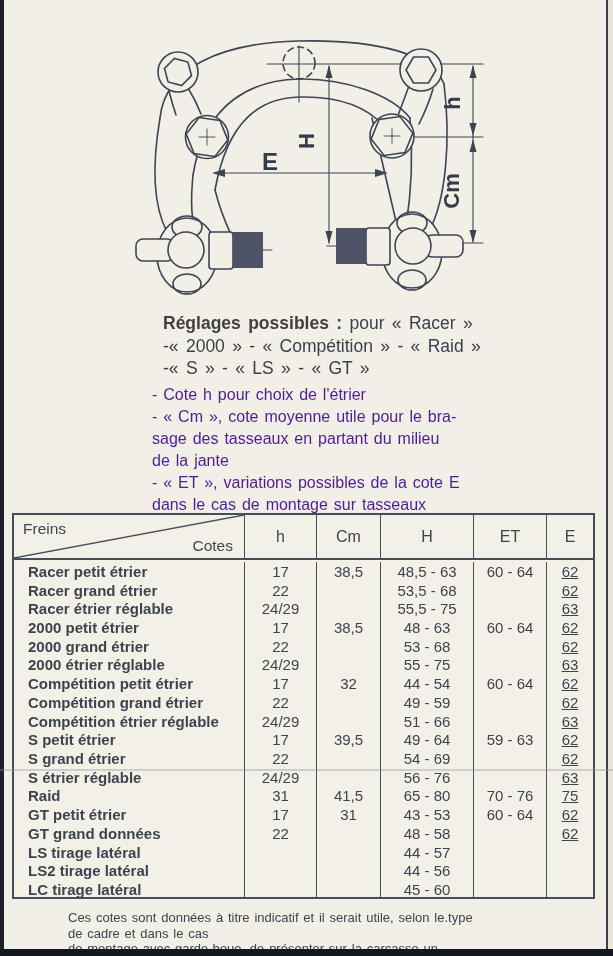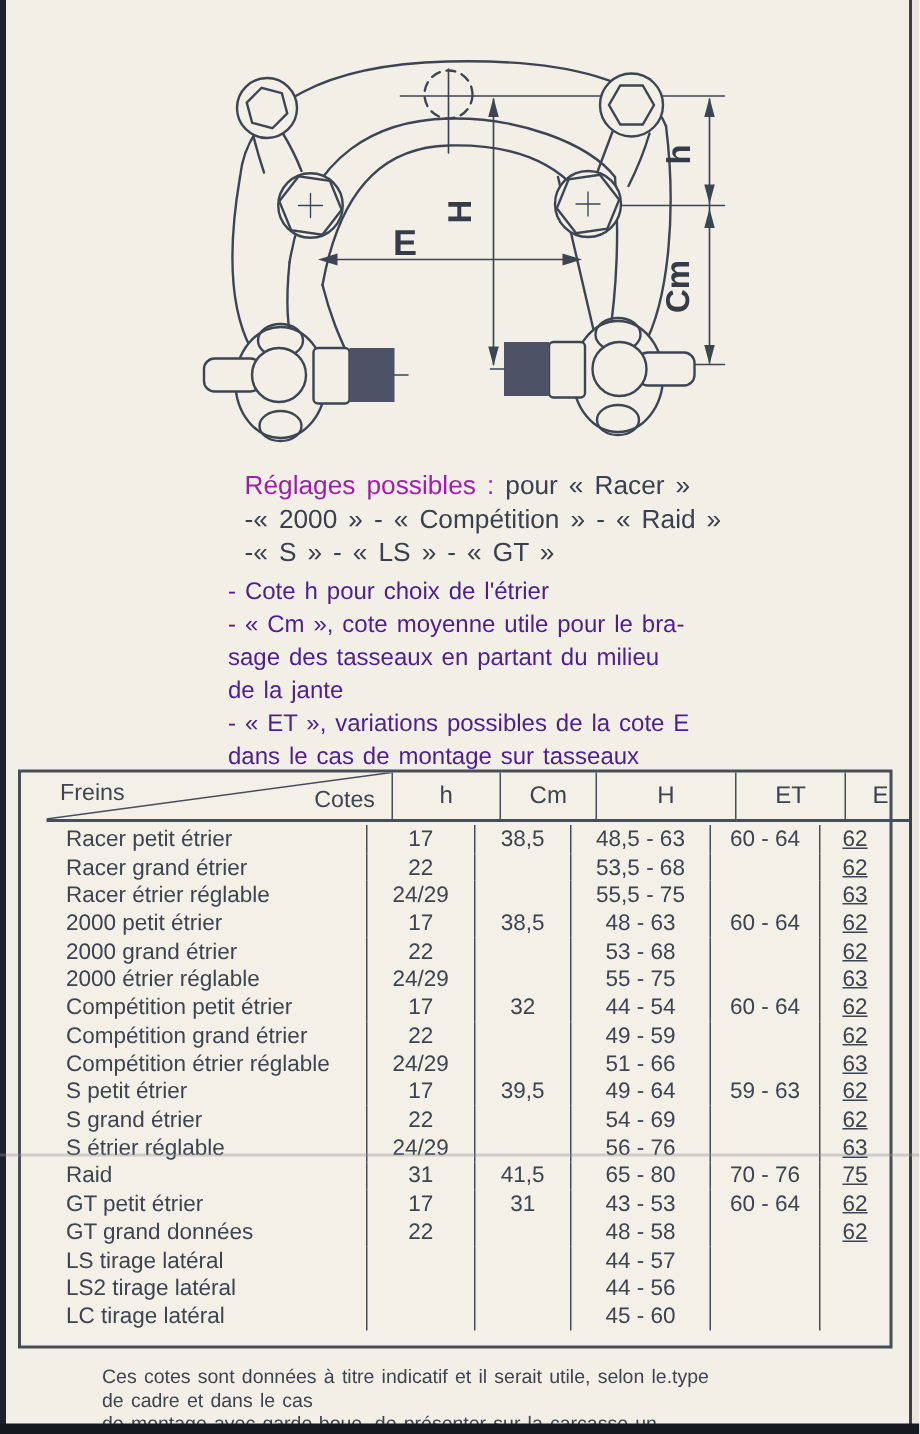--- a/index.html
+++ b/index.html
@@ -15,44 +15,44 @@
   .edge-left{position:absolute;left:0;top:0;width:4px;height:956px;background:#1c212b;}
   .edge-bottom{position:absolute;left:0;top:949px;width:613px;height:7px;background:#14181f;}
   .edge-right{position:absolute;left:606px;top:0;width:2px;height:956px;background:#3a3f4a;}
   .edge-right-paper{position:absolute;left:608px;top:0;width:5px;height:956px;background:#e9e5da;}
   .crease{position:absolute;left:0;top:769px;width:613px;height:2px;background:rgba(150,145,152,.38);z-index:30;}
 
   .diagram{position:absolute;left:100px;top:25px;width:400px;height:285px;}
 
   .heading{position:absolute;left:163px;top:312px;width:320px;
     font-size:17.5px;line-height:22.5px;word-spacing:2.5px;color:#3a404d;}
-  .heading b{font-weight:normal;color:#a21caf;}
+  .heading b{font-weight:bold;color:#404040;}
 
   .notes{position:absolute;left:152px;top:384px;width:330px;
     font-size:16px;line-height:22px;word-spacing:1.5px;color:#4c1d95;}
 
   .dtable{
     position:absolute;left:12px;top:513px;width:583px;height:386px;
     border:2px solid #474d59;background:#f3f0e7;
   }
-  .thead{display:grid;grid-template-columns:231px 72px 64px 93px 73px 46px;height:33px;margin-left:17px;}
+  .thead{display:grid;grid-template-columns:231px 72px 64px 93px 73px 46px;height:45px;}
   .th{border-right:1.5px solid #474d59;border-bottom:2px solid #474d59;
       display:flex;align-items:center;justify-content:center;
       font-size:16px;color:#3d434f;}
   .th:last-child{border-right:none;}
   .corner{position:relative;border-right:1.5px solid #474d59;border-bottom:2px solid #474d59;}
   .corner svg{position:absolute;left:0;top:0;width:100%;height:100%;}
   .corner .freins{position:absolute;left:9px;top:5px;font-size:15.5px;}
   .corner .cotes{position:absolute;right:11px;bottom:3px;font-size:15.5px;}
   .tbody{display:grid;grid-template-columns:231px 72px 64px 93px 73px 46px;
          grid-auto-rows:18.72px;height:337px;padding-top:2px;}
   .trow{display:contents;}
   .td{border-right:1.5px solid #474d59;display:flex;align-items:center;justify-content:center;
       font-size:15px;color:#3d434f;white-space:nowrap;}
-  .td.c0{justify-content:flex-start;padding-left:30px;}
+  .td.c0{justify-content:flex-start;padding-left:14px;font-weight:bold;}
   .td.c5{border-right:none;text-decoration:underline;}
 
   .footnote{position:absolute;left:68px;top:910px;width:418px;
     font-size:13px;line-height:15.5px;word-spacing:1.2px;color:#3d434f;}
 </style>
 </head>
 <body>
 
 <div class="page">
 

